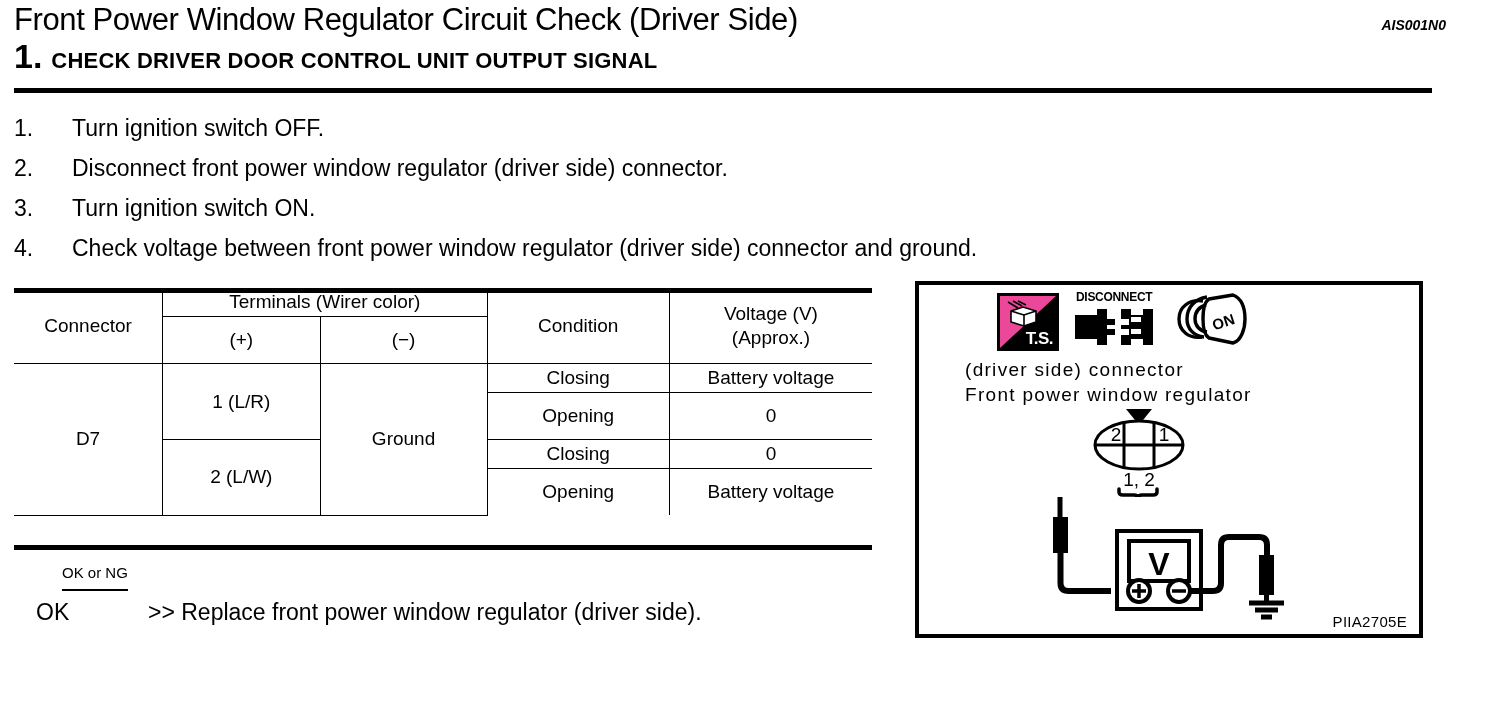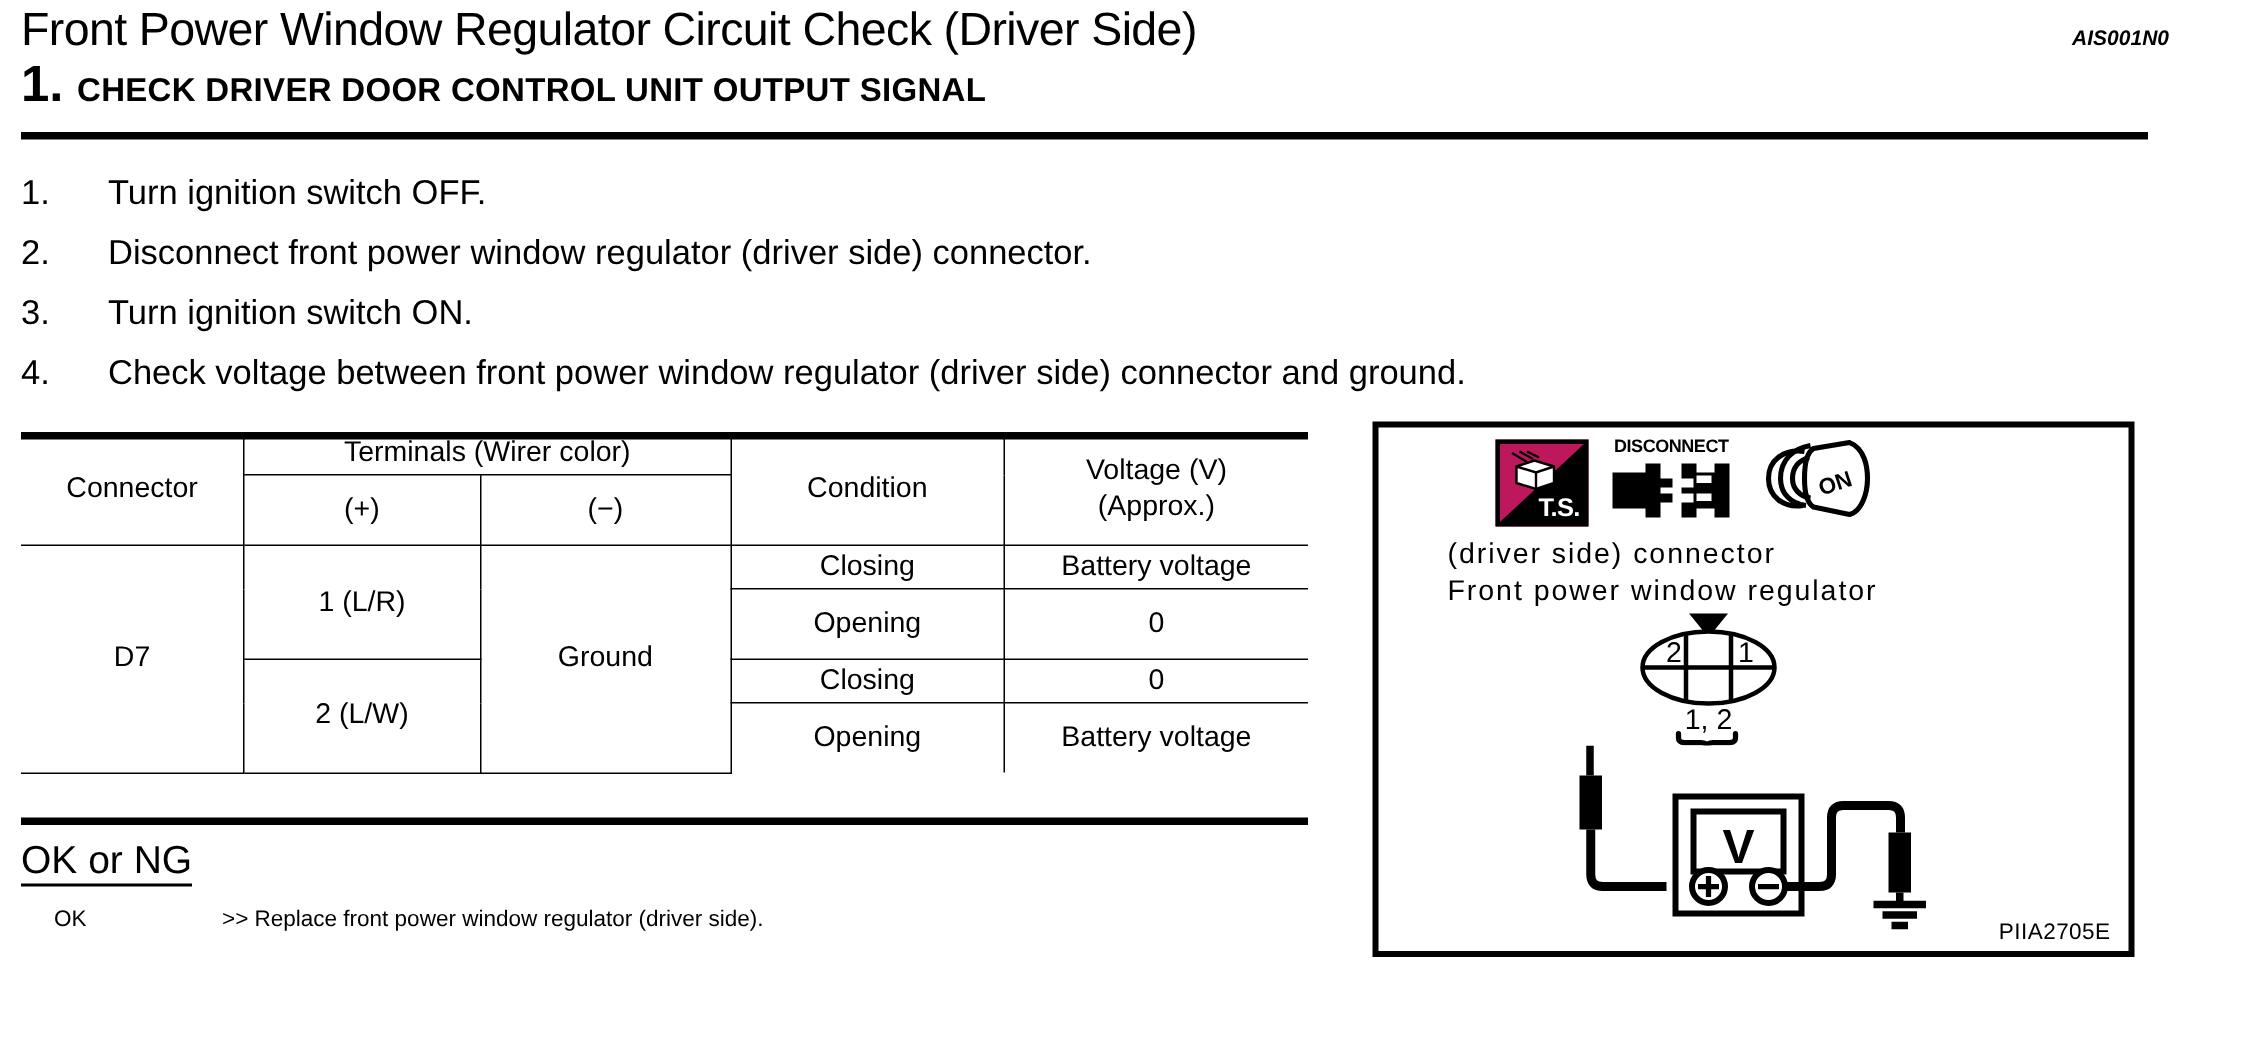--- a/index.html
+++ b/index.html
@@ -120,29 +120,30 @@
   }
   .two-line { line-height: 25px; }
 
   
   #result-block {
     position: absolute;
     left: 14px;
     top: 558px;
   }
   #result-title {
-    font-size: 26px;
+    font-size: 15px;
     line-height: 30px;
     display: inline-block;
     border-bottom: 2px solid #000000;
     padding-bottom: 1px;
+    margin-left: 48px;
   }
   .result-row {
     display: flex;
-    font-size: 15px;
+    font-size: 23px;
     line-height: 31px;
     white-space: nowrap;
   }
   #result-rows { margin-top: 6px; margin-left: 22px; }
   .result-key { width: 112px; flex: 0 0 112px; }
   .result-val { flex: 1 1 auto; }
 
   
   #illustration {
     position: absolute;
@@ -162,21 +163,21 @@
     align-items: flex-end;
     gap: 14px;
   }
   
   .ts-icon {
     position: relative;
     width: 62px;
     height: 58px;
     border: 3px solid #000000;
     box-sizing: border-box;
-    background: #be185d;
+    background: #ec4899;
     overflow: hidden;
   }
   .ts-tri {
     position: absolute;
     right: 0; bottom: 0;
     width: 0; height: 0;
     border-left: 56px solid transparent;
     border-bottom: 52px solid #000000;
   }
   .ts-label {

